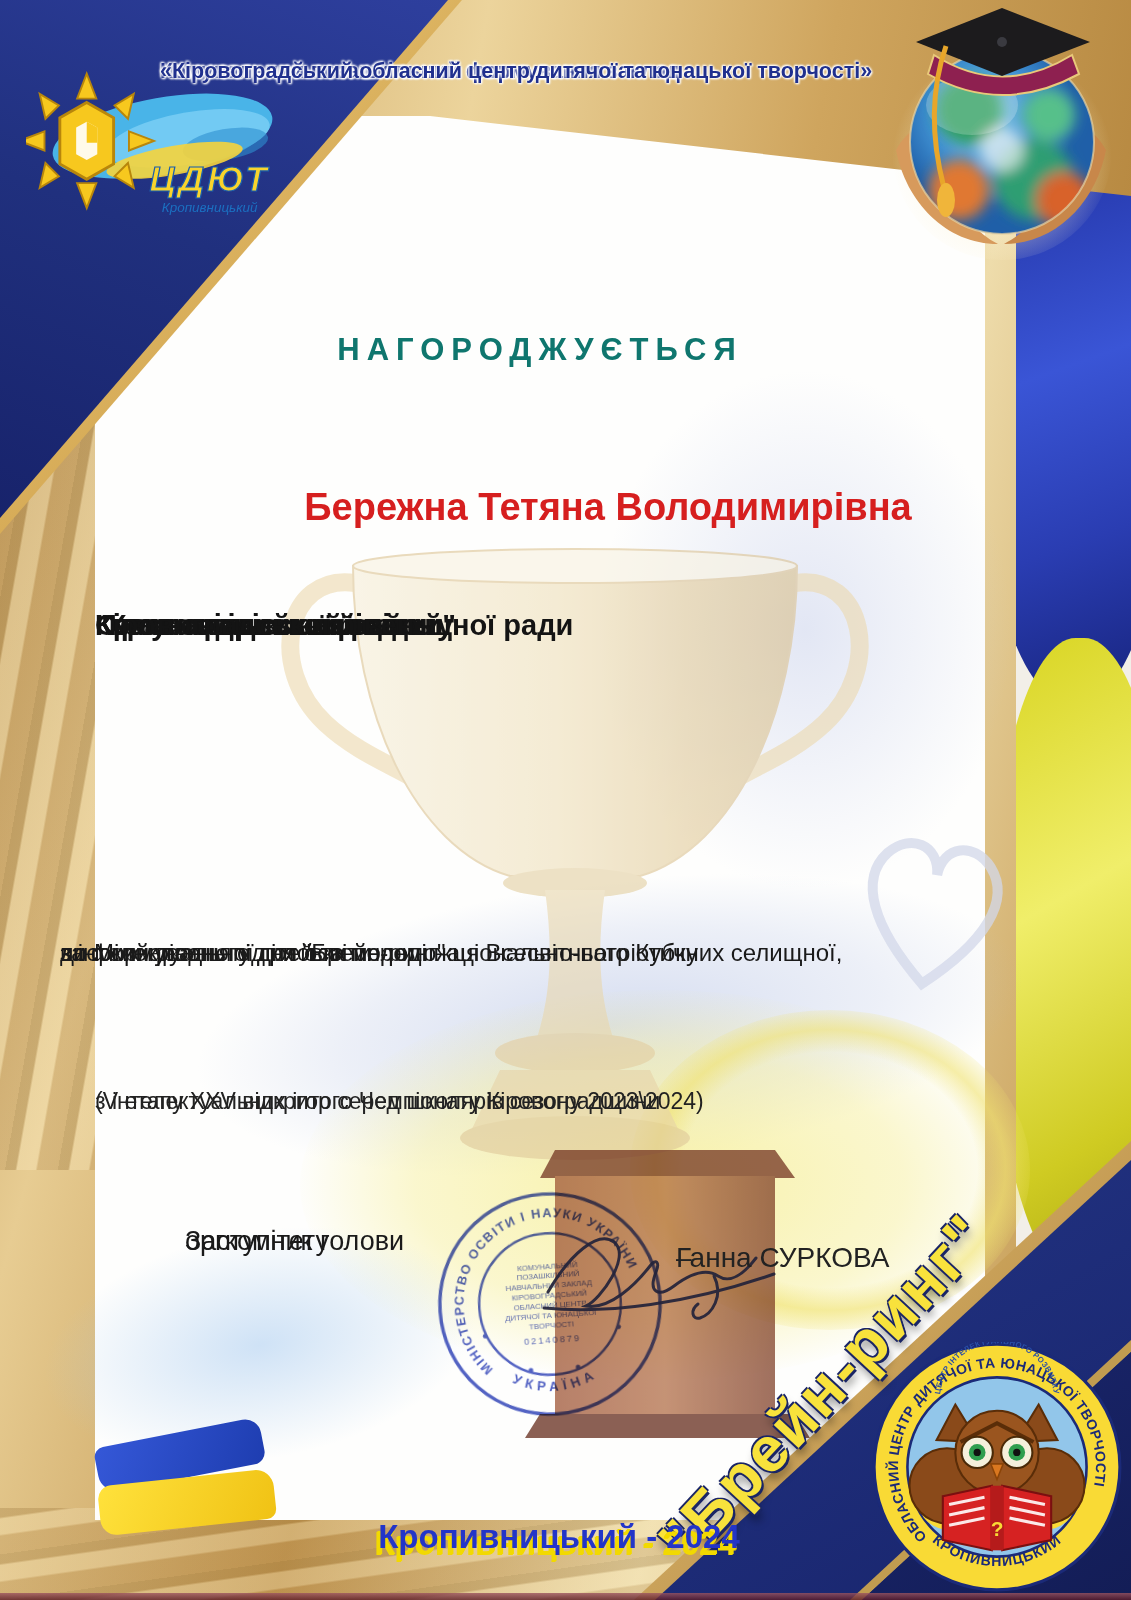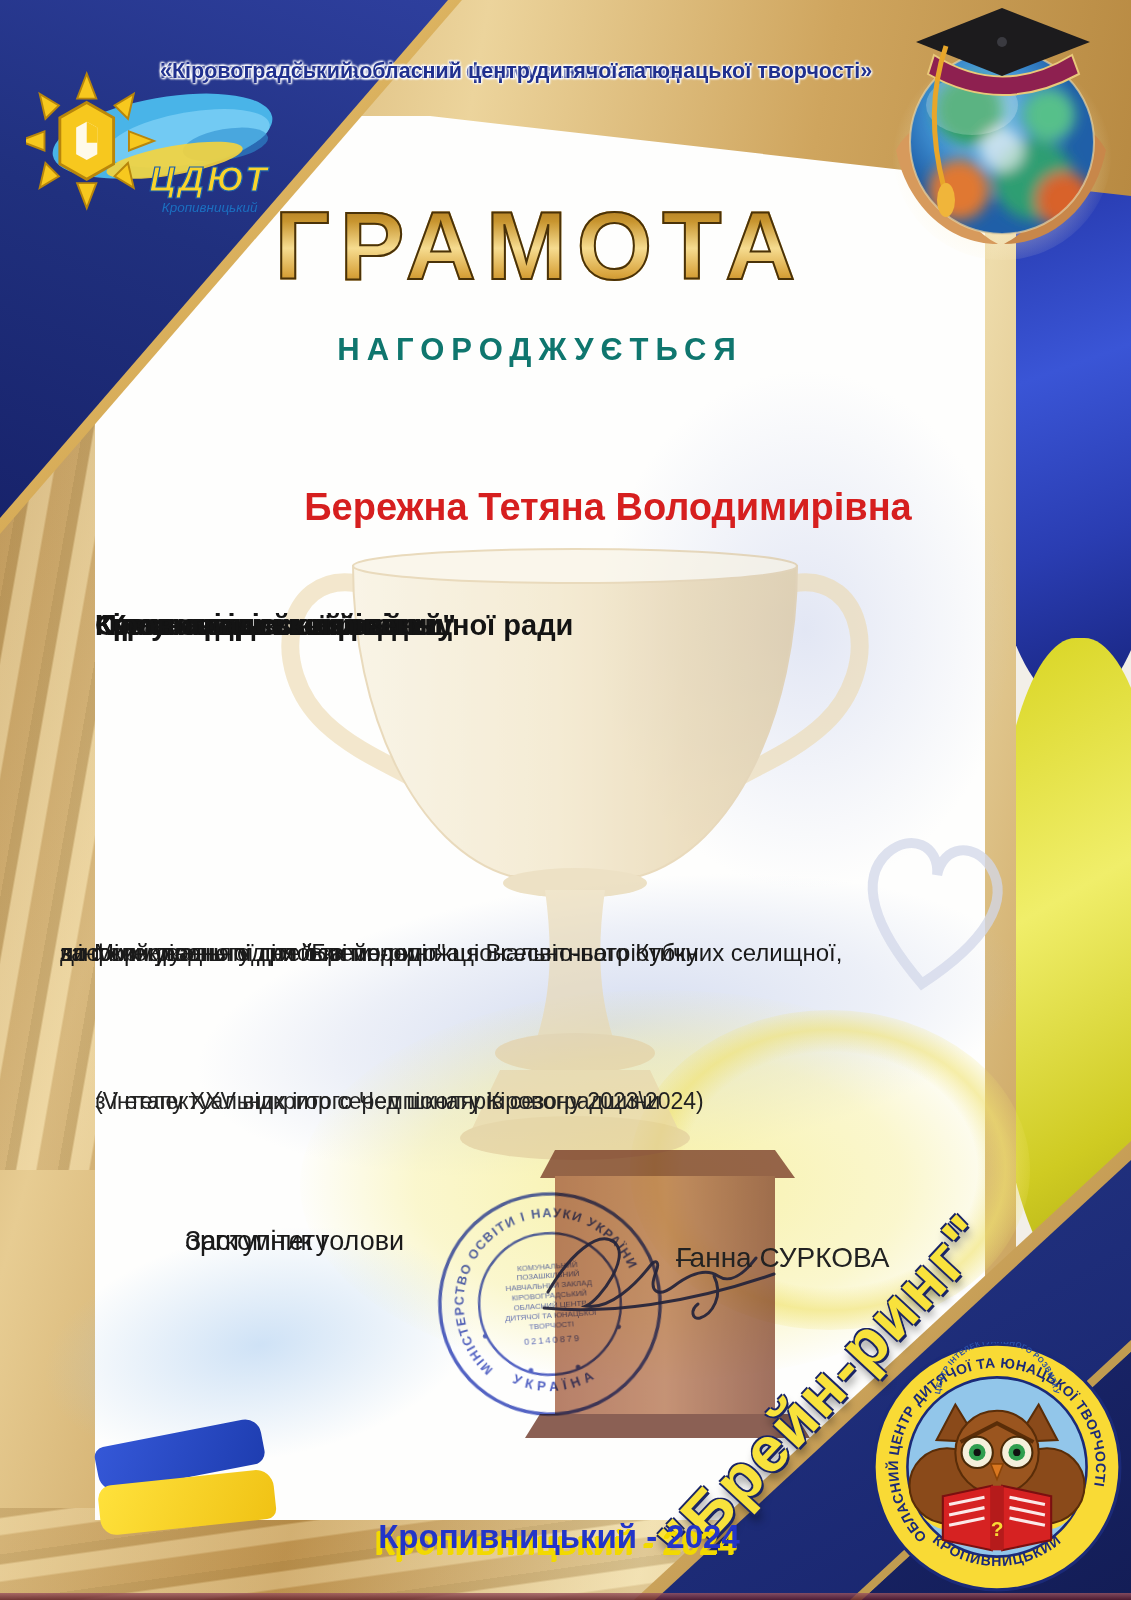--- a/index.html
+++ b/index.html
@@ -242,21 +242,20 @@
       <path d="M72,46 C56,92 58,142 70,188" stroke="#e8a62a" stroke-width="5" fill="none"></path>
       <ellipse cx="72" cy="200" rx="9" ry="17" fill="#f0b53a"></ellipse>
     </g>
   </svg>
 
   <div class="org-header">
     <div>Комунальний позашкільний формування заклад</div>
     <div>«Кіровоградський обласний центр  дитячої та юнацької творчості»</div>
   </div>
 
-  <div class="award-title">ГРАМОТА</div>
   <div class="award-subtitle">НАГОРОДЖУЄТЬСЯ</div>
   <div class="recipient">Бережна Тетяна Володимирівна</div>
 
   <div class="institution">
     <div>Комунальний заклад</div>
     <div>"Красносільський ліцей"</div>
     <div>Олександрівської селищної ради</div>
     <div>Красносільський району</div>
     <div>Кіровоградської рівень</div>
   </div>

